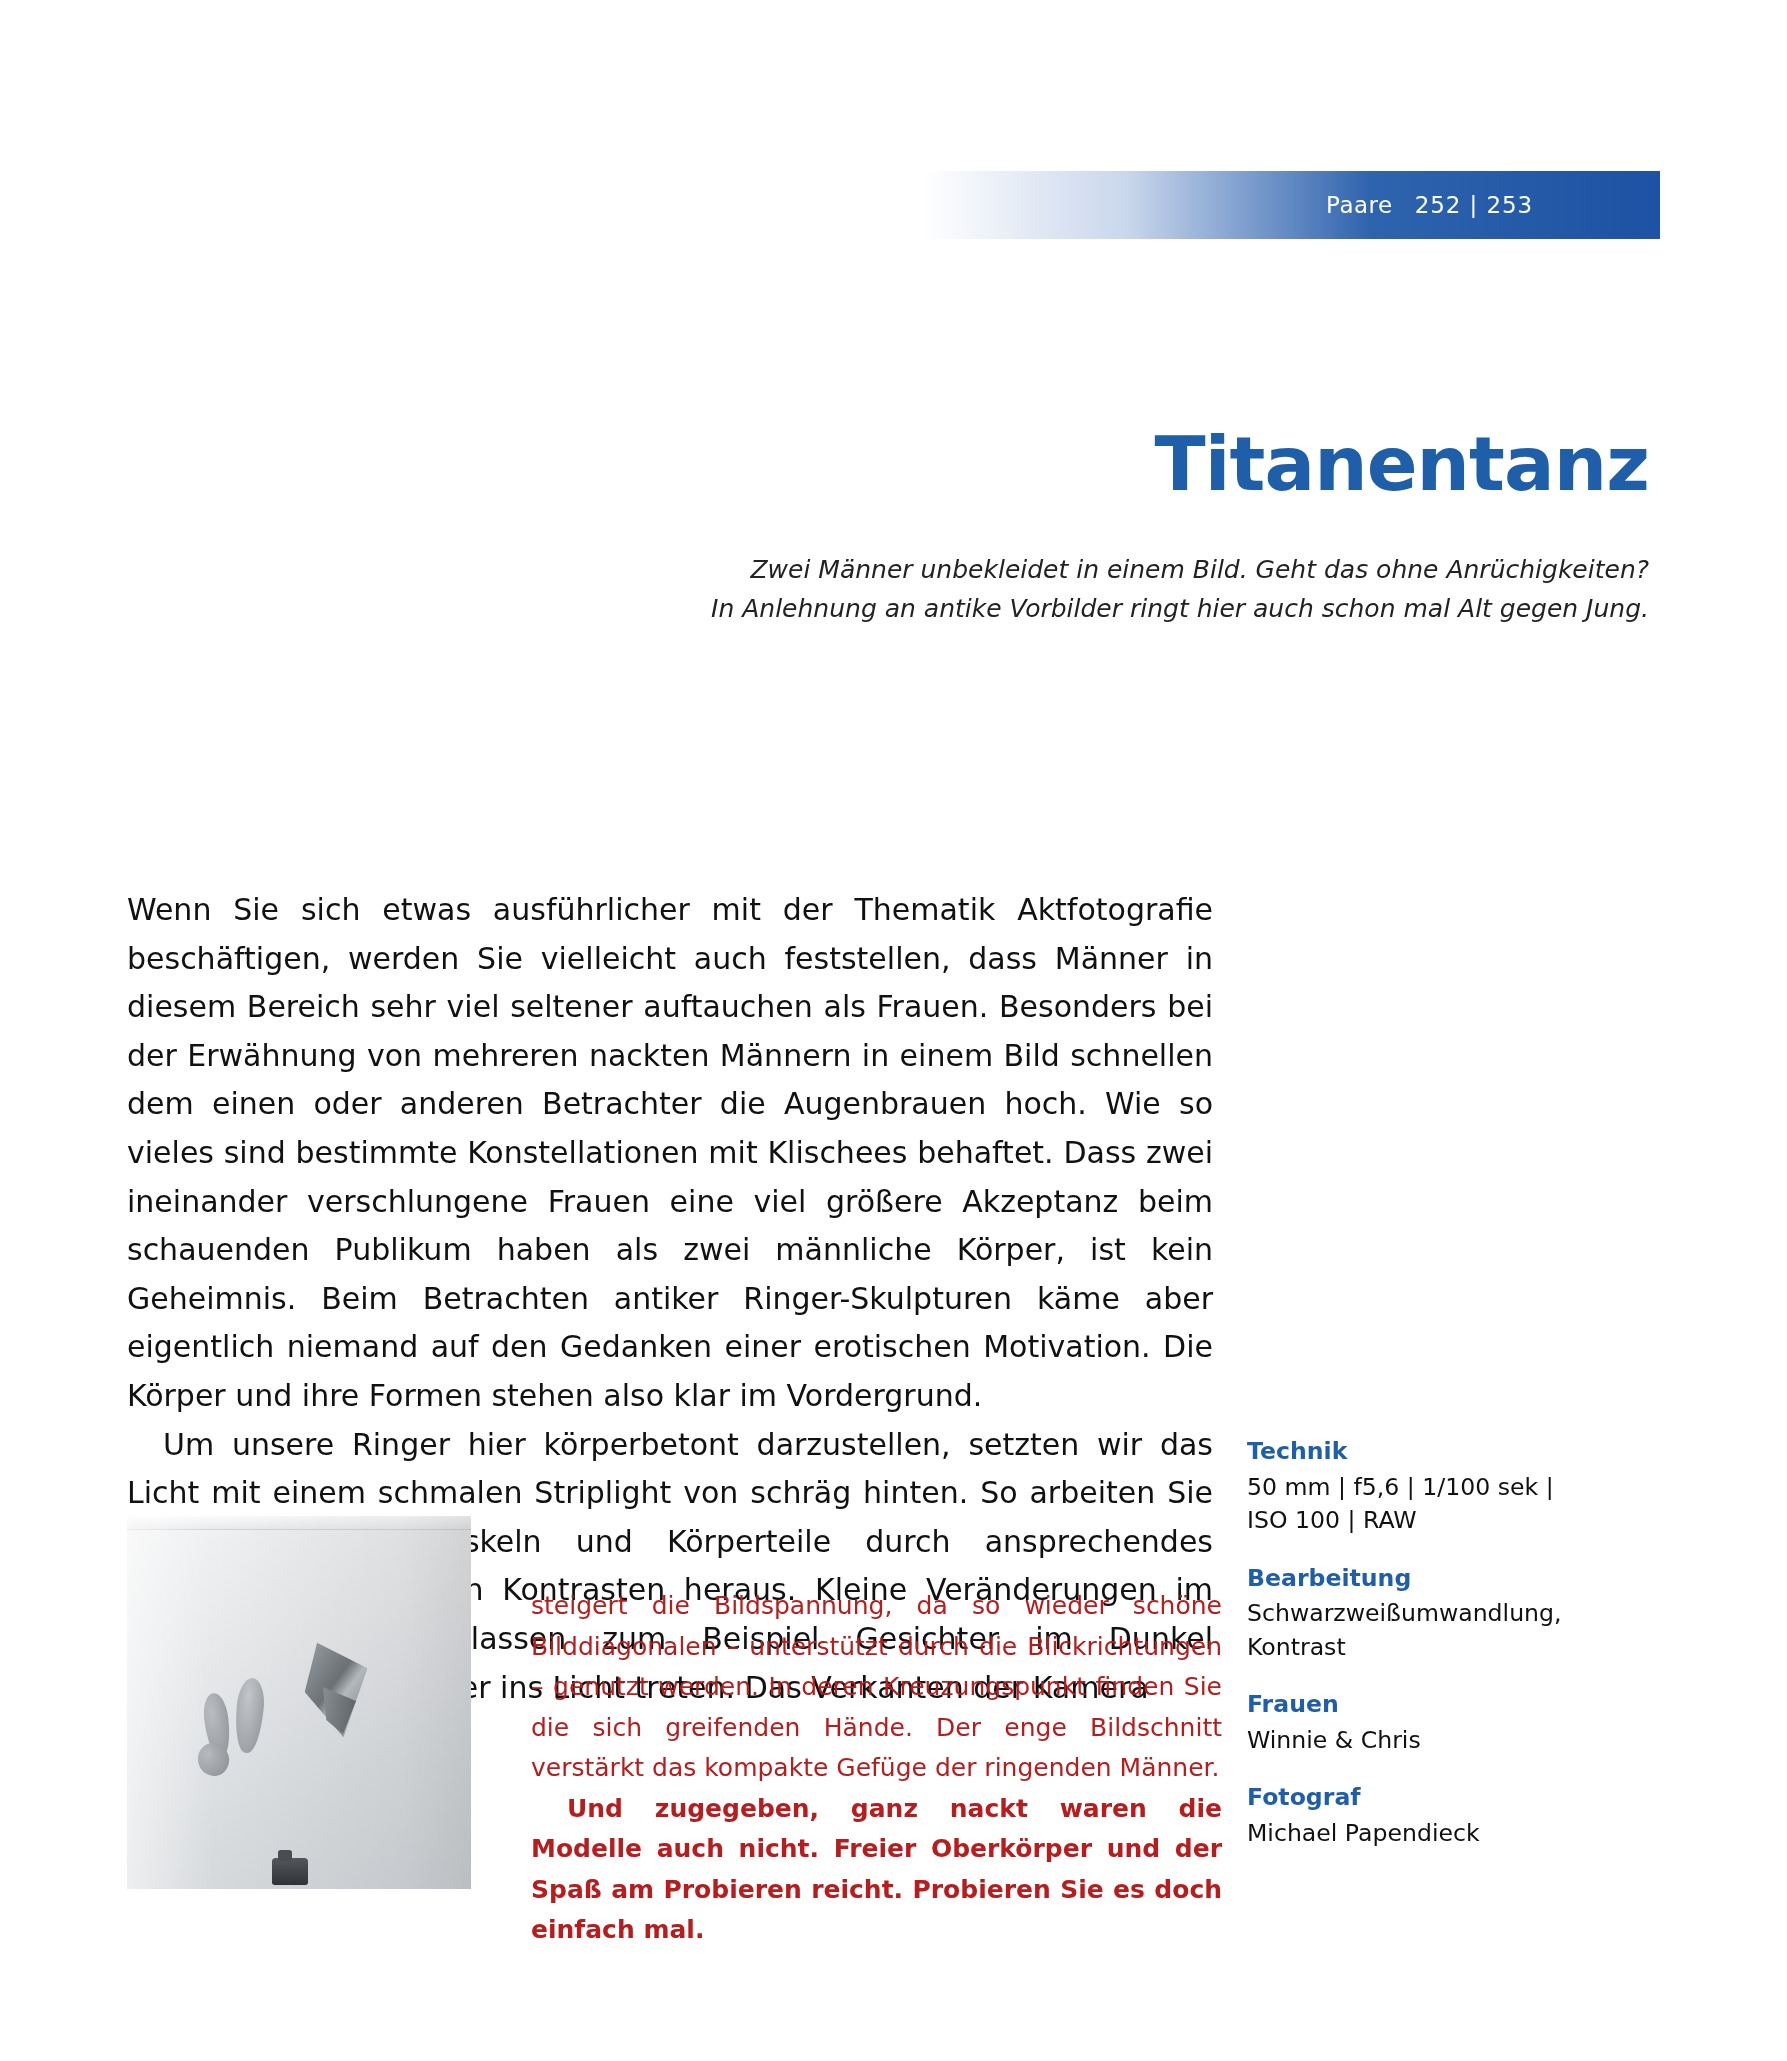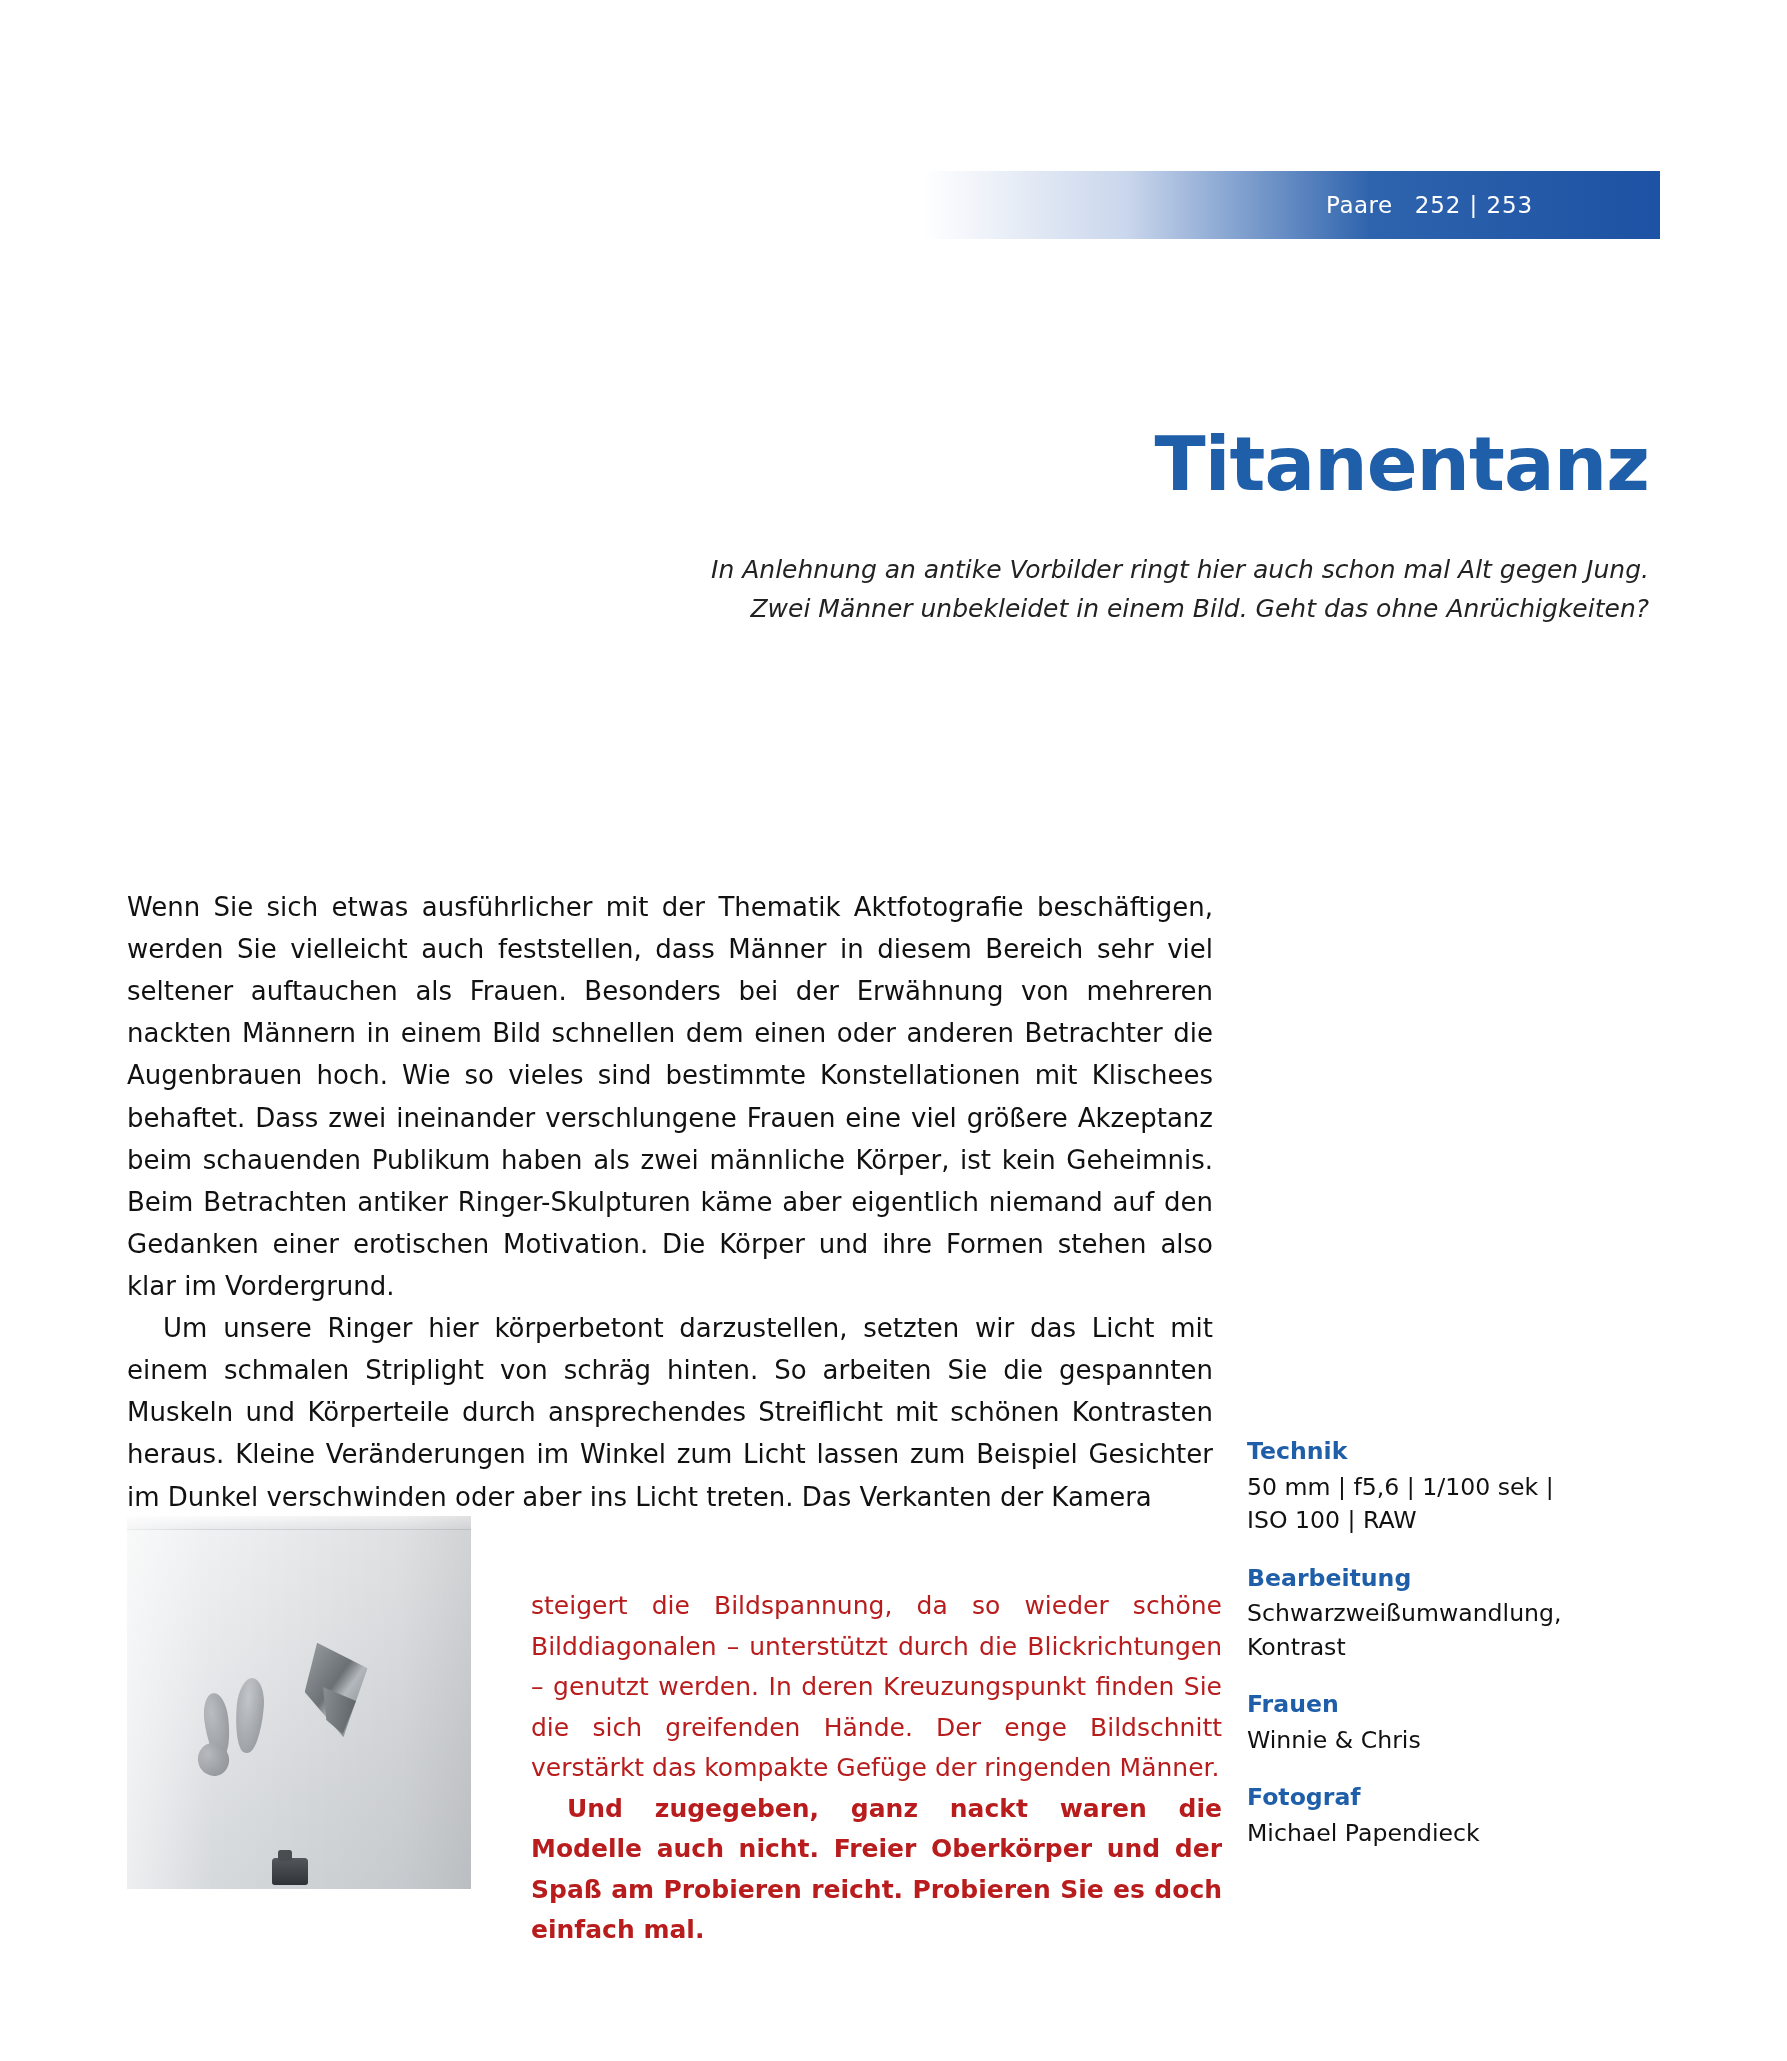--- a/index.html
+++ b/index.html
@@ -67,21 +67,21 @@
     color: #222222;
   }
   .subtitle div { white-space: nowrap; }
 
   
   .body-col {
     position: absolute;
     left: 127px;
     top: 886px;
     width: 1086px;
-    font-size: 26px;
+    font-size: 30px;
     line-height: 1.62;
     color: #111111;
     text-align: justify;
   }
   .body-col p {
     margin: 0;
   }
   .body-col p.indent {
     text-indent: 36px;
   }
@@ -203,22 +203,22 @@
 
 <div class="header-band">
   <div class="header-text">
     <span class="sec">Paare</span><span class="pg">252 | 253</span>
   </div>
 </div>
 
 <div class="title">Titanentanz</div>
 
 <div class="subtitle">
+  <div>Zwei Männer unbekleidet in einem Bild. Geht das ohne Anrüchigkeiten?</div>
   <div>In Anlehnung an antike Vorbilder ringt hier auch schon mal Alt gegen Jung.</div>
-  <div>Zwei Männer unbekleidet in einem Bild. Geht das ohne Anrüchigkeiten?</div>
 </div>
 
 <div class="body-col">
   <p>Wenn Sie sich etwas ausführlicher mit der Thematik Aktfotografie beschäftigen, werden Sie vielleicht auch feststellen, dass Männer in diesem Bereich sehr viel seltener auftauchen als Frauen. Besonders bei der Erwähnung von mehreren nackten Männern in einem Bild schnellen dem einen oder anderen Betrachter die Augenbrauen hoch. Wie so vieles sind bestimmte Konstellationen mit Klischees behaftet. Dass zwei ineinander verschlungene Frauen eine viel größere Akzeptanz beim schauenden Publikum haben als zwei männliche Körper, ist kein Geheimnis. Beim Betrachten antiker Ringer-Skulpturen käme aber eigentlich niemand auf den Gedanken einer erotischen Motivation. Die Körper und ihre Formen stehen also klar im Vordergrund.</p>
   <p class="indent">Um unsere Ringer hier körperbetont darzustellen, setzten wir das Licht mit einem schmalen Striplight von schräg hinten. So arbeiten Sie die gespannten Muskeln und Körperteile durch ansprechendes Streiflicht mit schönen Kontrasten heraus. Kleine Veränderungen im Winkel zum Licht lassen zum Beispiel Gesichter im Dunkel verschwinden oder aber ins Licht treten. Das Verkanten der Kamera</p>
 </div>
 
 <div class="photo">
   <div class="top-edge"></div>
   <div class="shard"></div>

